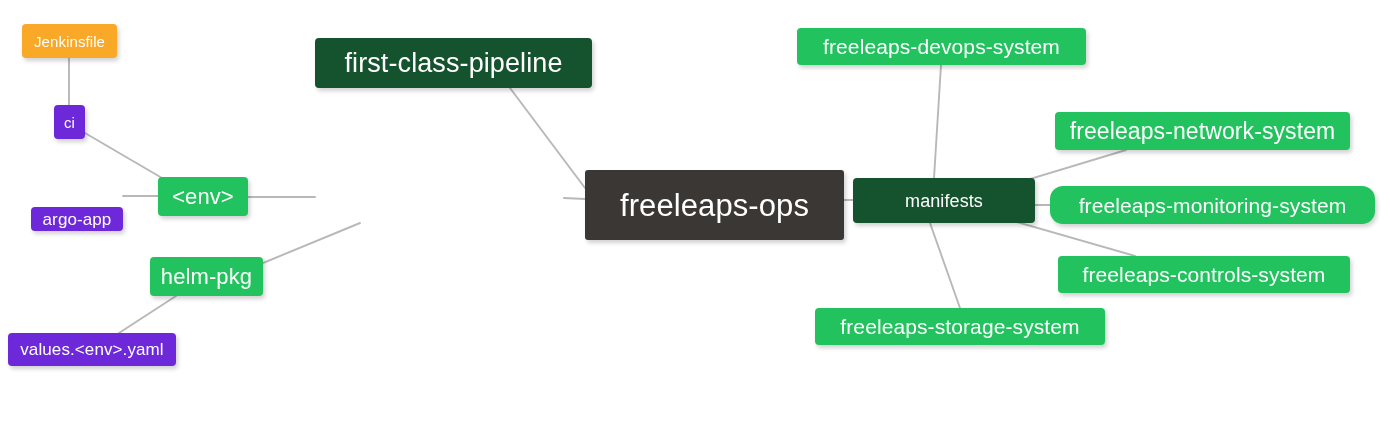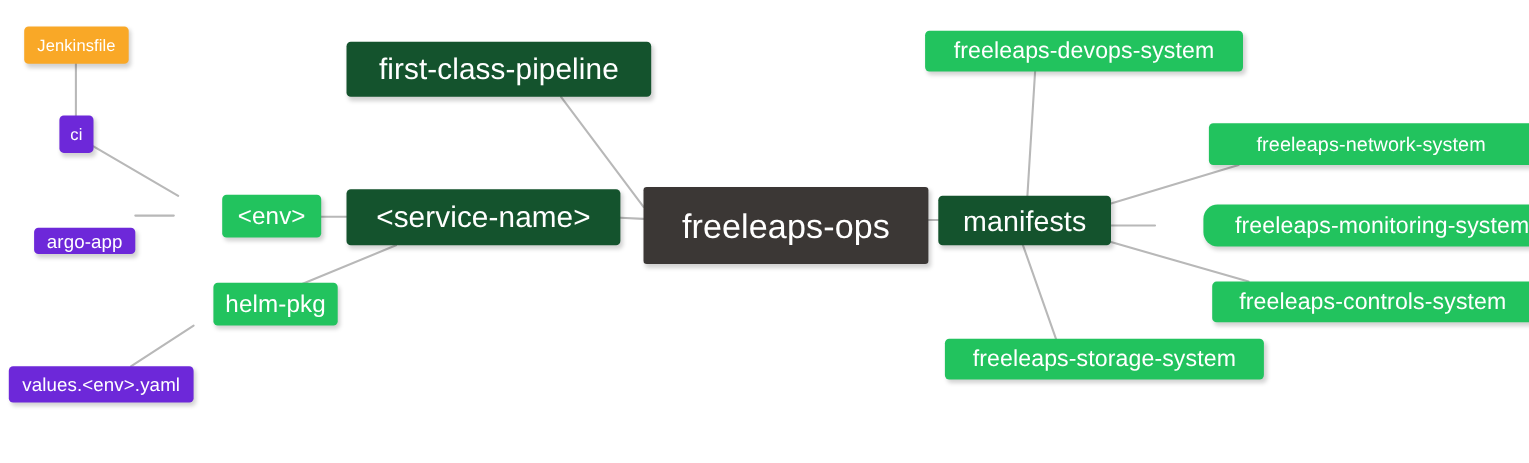--- a/index.html
+++ b/index.html
@@ -45,36 +45,36 @@
     box-shadow: 2px 3px 4px rgba(0,0,0,0.18);
     line-height: 1;
     letter-spacing: 0.1px;
     user-select: none;
   }
   .node.root {
     background: #3b3735;
     border-radius: 3px;
   }
   .node.blue      { background: #14532d; }
-  .node.green     { background: #22c35e; margin-left: 44px; }
+  .node.green     { background: #22c35e; }
   .node.orange    { background: #f9a827; }
   .node.red       { background: #6d28d9; }
 
   .n-root            { left: 585px; top: 170px; width: 259px; height: 70px; font-size: 31px; border-radius: 3px; }
   .n-first-class     { left: 315px; top: 38px;  width: 277px; height: 50px; font-size: 27px; }
   .n-service-name    { left: 315px; top: 172px; width: 249px; height: 51px; font-size: 27px; }
-  .n-manifests       { left: 853px; top: 178px; width: 157px; height: 45px; font-size: 26px; }
+  .n-manifests       { left: 853px; top: 178px; width: 182px; height: 45px; font-size: 18px; }
   .n-env             { left: 158px; top: 177px; width: 90px;  height: 39px; font-size: 22px; }
   .n-helm-pkg        { left: 150px; top: 257px; width: 113px; height: 39px; font-size: 22px; }
   .n-jenkinsfile     { left: 22px;  top: 24px;  width: 95px;  height: 34px; font-size: 15px; }
   .n-ci              { left: 54px;  top: 105px; width: 31px;  height: 34px; font-size: 15px; }
   .n-argo-app        { left: 31px;  top: 178px; width: 92px;  height: 24px; font-size: 17px; margin-top: 29px; }
   .n-values-yaml     { left: 8px;   top: 333px; width: 168px; height: 33px; font-size: 17px; }
   .n-devops          { left: 797px; top: 28px;  width: 289px; height: 37px; font-size: 21px; }
-  .n-network         { left: 1055px;top: 112px; width: 295px; height: 38px; font-size: 18px; }
+  .n-network         { left: 1055px;top: 112px; width: 295px; height: 38px; font-size: 23px; }
   .n-monitoring      { left: 1050px;top: 186px; width: 325px; height: 38px; font-size: 21px; border-radius: 13px; }
   .n-controls        { left: 1058px;top: 256px; width: 292px; height: 37px; font-size: 21px; }
   .n-storage         { left: 815px; top: 308px; width: 290px; height: 37px; font-size: 21px; }
 </style>
 </head>
 <body>
 
 <div id="mindmap">
 
   <svg id="edge-layer" viewBox="0 0 1390 421" xmlns="http://www.w3.org/2000/svg">
@@ -105,21 +105,20 @@
 
     <path class="edge" d="M 1010 220 L 1135 256"></path>
 
     <path class="edge" d="M 930 223 L 960 308"></path>
   </svg>
 
   <div class="node root n-root">freeleaps-ops</div>
 
   <div class="node blue n-first-class">first-class-pipeline</div>
 
-  <div class="node blue n-service-name">&lt;service-name&gt;</div>
 
   <div class="node blue n-manifests">manifests</div>
 
   <div class="node green n-env">&lt;env&gt;</div>
 
   <div class="node green n-helm-pkg">helm-pkg</div>
 
   <div class="node orange n-jenkinsfile">Jenkinsfile</div>
 
   <div class="node red n-ci">ci</div>

